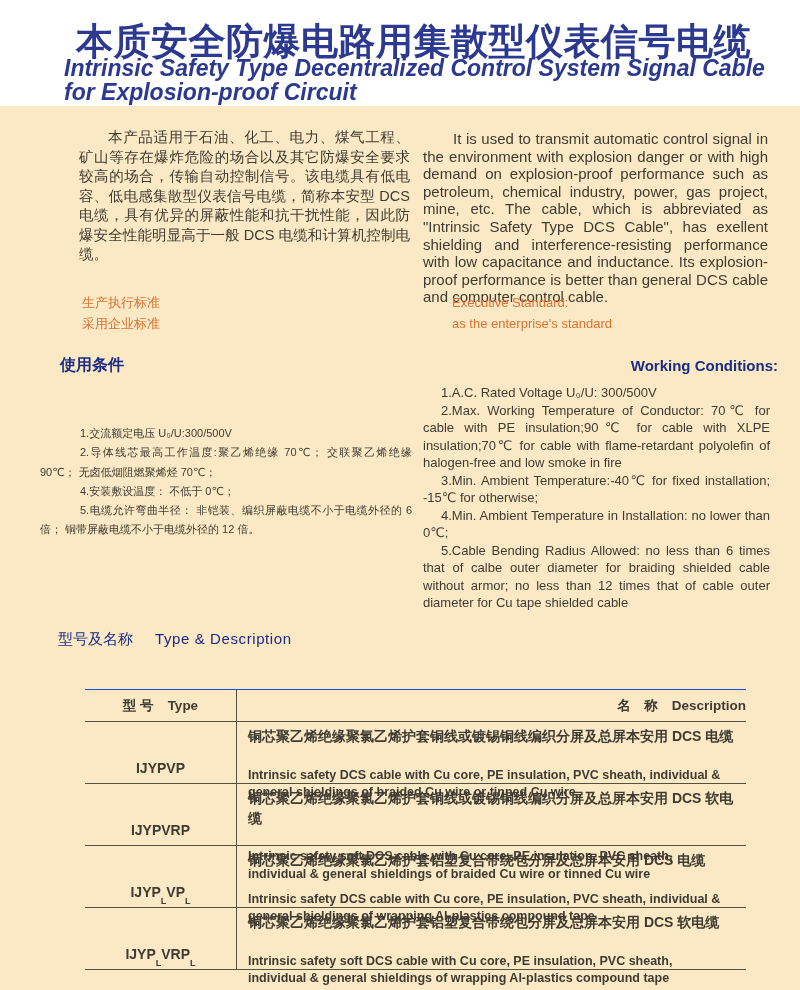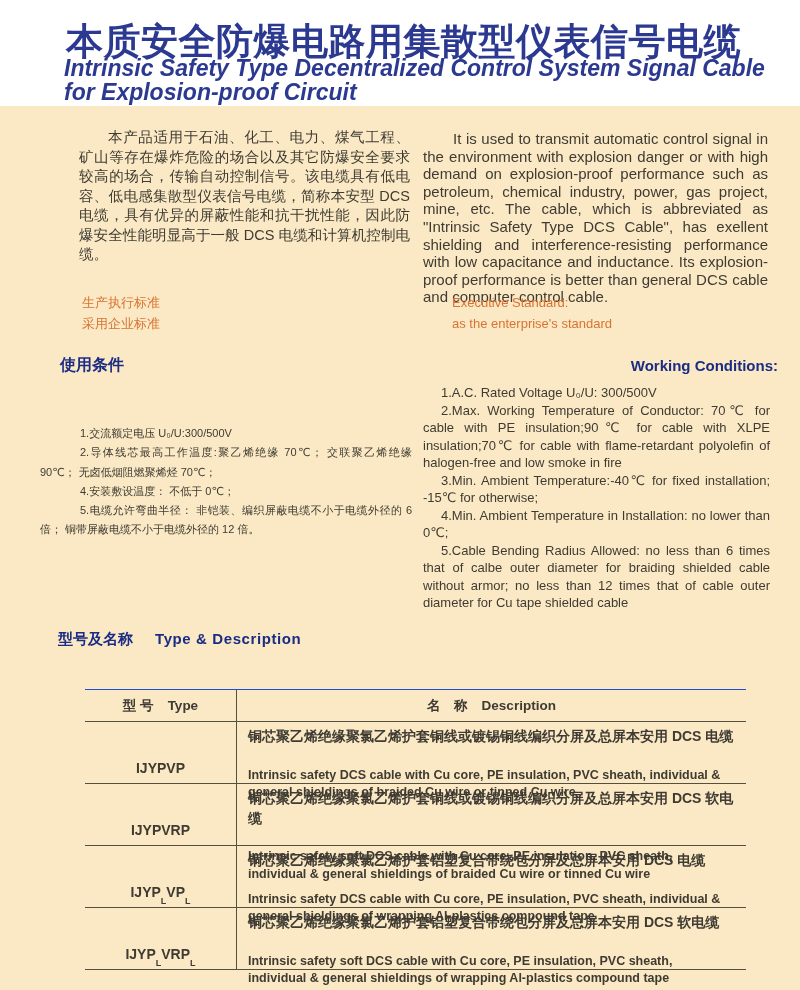--- a/index.html
+++ b/index.html
@@ -7,21 +7,21 @@
   body {
     position:relative;
     width:800px; height:990px;
     background:#FAE9C4;
     font-family:"Liberation Sans","DejaVu Sans",sans-serif;
     color:#3F3B33;
     overflow:hidden;
   }
   .header-band { position:absolute; top:0; left:0; width:800px; height:106px; background:#FFFFFF; }
   .title-zh {
-    position:absolute; left:66px; top:17px;
+    position:absolute; left:76px; top:17px;
     font-size:37px; font-weight:bold; color:#2B3990;
     font-family:"DejaVu Sans",sans-serif; white-space:nowrap; letter-spacing:0.5px;
   }
   .title-en {
     position:absolute; left:64px; top:57px;
     font-size:23px; font-weight:bold; font-style:italic;
     color:#2B3990; line-height:23.5px; white-space:nowrap;
   }
   .intro-zh {
     position:absolute; left:79px; top:128px; width:331px;
@@ -50,41 +50,41 @@
     font-size:11px; line-height:19.3px;margin-top:38px;
   }
   .list-zh p { text-indent:40px; text-align:justify; }
   .list-en {
     position:absolute; left:423px; top:384px; width:347px;
     font-size:13px; line-height:17.5px;
   }
   .list-en p { text-indent:18px; text-align:justify; }
   .type-head {
     position:absolute; left:58px; top:630px;
-    font-size:15px; font-weight:bold; color:#1B2C85;
+    font-size:15px; font-weight:normal; color:#1B2C85;
   }
   .type-head .en { margin-left:22px; letter-spacing:0.6px; }
   .ptable {
     position:absolute; left:85px; top:689px; width:661px;
     border-top:1px solid #1d4ed8;
     font-weight:bold;
   }
   .trow { display:flex; border-bottom:1px solid #53503F; }
   .trow.hdr { height:32px; }
   .trow.data { height:62px; }
   .tc-type {
     width:152px; border-right:1px solid #53503F;
     display:flex; justify-content:center;
     font-size:14px; color:#3F3B33;
   }
   .trow.hdr .tc-type { align-items:center; gap:14px; font-size:13.5px; }
   .trow.data .tc-type { align-items:flex-end; padding-bottom:7px; }
   .tc-desc { flex:1; min-width:0; }
   .trow.hdr .tc-desc {
-    display:flex; align-items:center; justify-content:center;
+    display:flex; align-items:center; justify-content:flex-end;
     gap:14px; font-size:13.5px;
   }
   .trow.data .tc-desc { padding:5px 12px 0 11px; }
   .tc-desc .zh { font-size:14px; line-height:19.5px; }
   .tc-desc .en { font-size:12.5px; line-height:17.5px;margin-top:20px; }
   sub { font-size:9px; position:relative; bottom:-3px; line-height:0; }
 </style>
 </head>
 <body>
 

